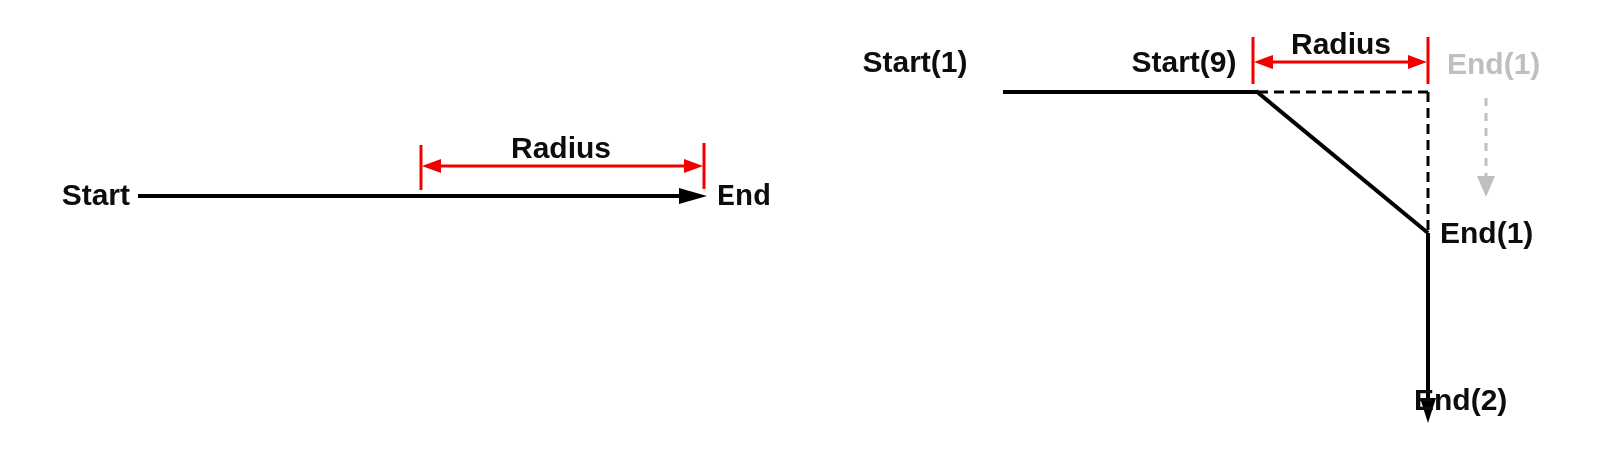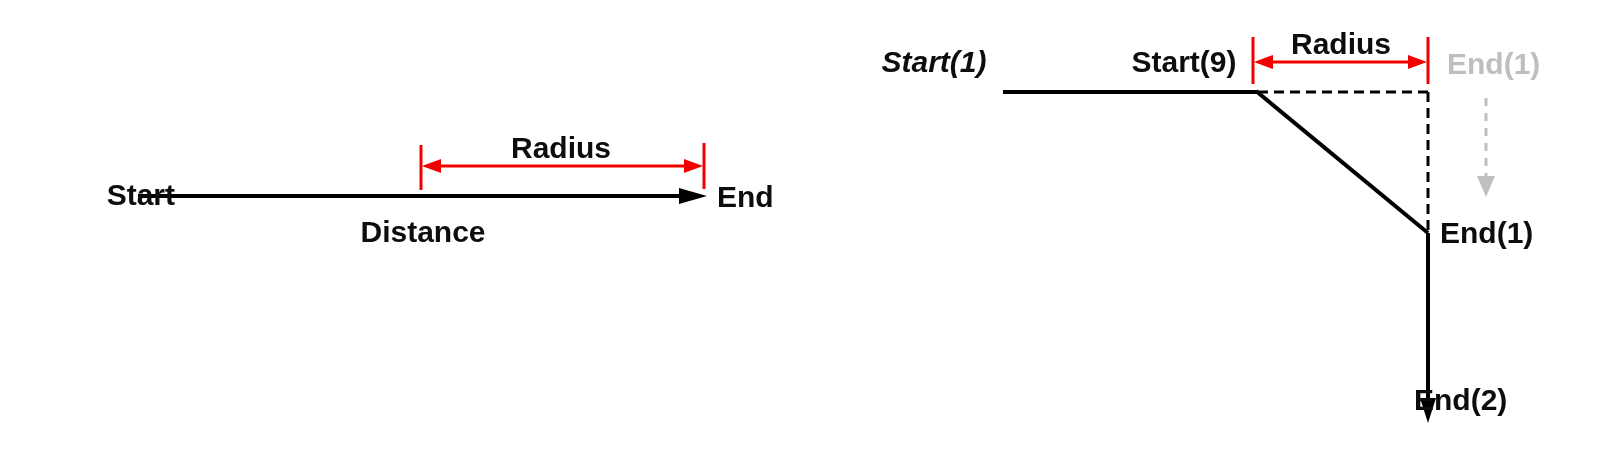--- a/index.html
+++ b/index.html
@@ -23,21 +23,21 @@
   .label {
     position: absolute;
     font-weight: 700;
     font-size: 30px;
     color: #0d0d0d;
     white-space: nowrap;
     line-height: 1;
   }
   .anchor-center { transform: translate(-50%, -50%); }
   .anchor-left   { transform: translate(0, -50%); }
-  .anchor-right  { transform: translate(-100%, -50%); margin-left: 45px; }
+  .anchor-right  { transform: translate(-100%, -50%); }
   .ghost { color: #bfbfbf; }
 
   .ln-black  { stroke: #000000; stroke-width: 4; fill: none; }
   .ln-dash   { stroke: #000000; stroke-width: 3; fill: none; stroke-dasharray: 10 6; }
   .ln-red    { stroke: #f20000; stroke-width: 3; fill: none; }
   .ln-gray   { stroke: #bfbfbf; stroke-width: 3; fill: none; stroke-dasharray: 8 7; }
   .fill-black { fill: #000000; stroke: none; }
   .fill-red   { fill: #f20000; stroke: none; }
   .fill-gray  { fill: #bfbfbf; stroke: none; }
 </style>
@@ -76,27 +76,26 @@
       <polygon points="1254,62 1273,55 1273,69" class="fill-red"></polygon>
       <polygon points="1427,62 1408,55 1408,69" class="fill-red"></polygon>
 
       <line x1="1486" y1="98" x2="1486" y2="177" class="ln-gray"></line>
       <polygon points="1486,197 1477,176 1495,176" class="fill-gray"></polygon>
     </g>
   </svg>
 
   <div class="label anchor-right" style="left:130px; top:195px;">Start</div>
 
-  <div class="label anchor-left" style="left:717px; top:197px;">End</div>
+  <div class="label anchor-left" style="left:717px; top:197px;font-family:Liberation Mono, monospace;">End</div>
 
   <div class="label anchor-center" style="left:561px; top:148px;">Radius</div>
 
-  <div class="label anchor-center" style="left:423px; top:232px;">Distance</div>
 
-  <div class="label anchor-center" style="left:934px; top:62px;font-style:italic;">Start(1)</div>
+  <div class="label anchor-center" style="left:915px; top:62px;">Start(1)</div>
 
   <div class="label anchor-center" style="left:1184px; top:62px;">Start(9)</div>
 
   <div class="label anchor-center" style="left:1341px; top:44px;">Radius</div>
 
   <div class="label anchor-left ghost" style="left:1447px; top:64px;">End(1)</div>
 
   <div class="label anchor-left" style="left:1440px; top:233px;">End(1)</div>
 
   <div class="label anchor-left" style="left:1414px; top:400px;">End(2)</div>

